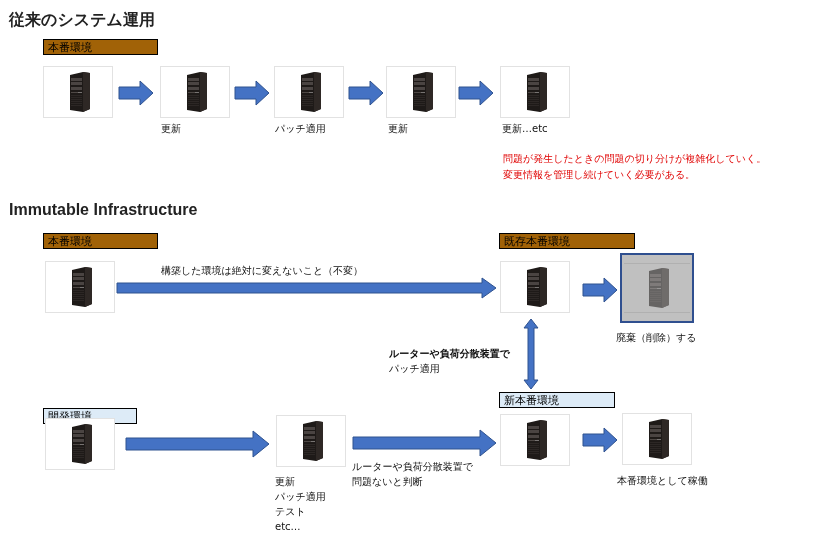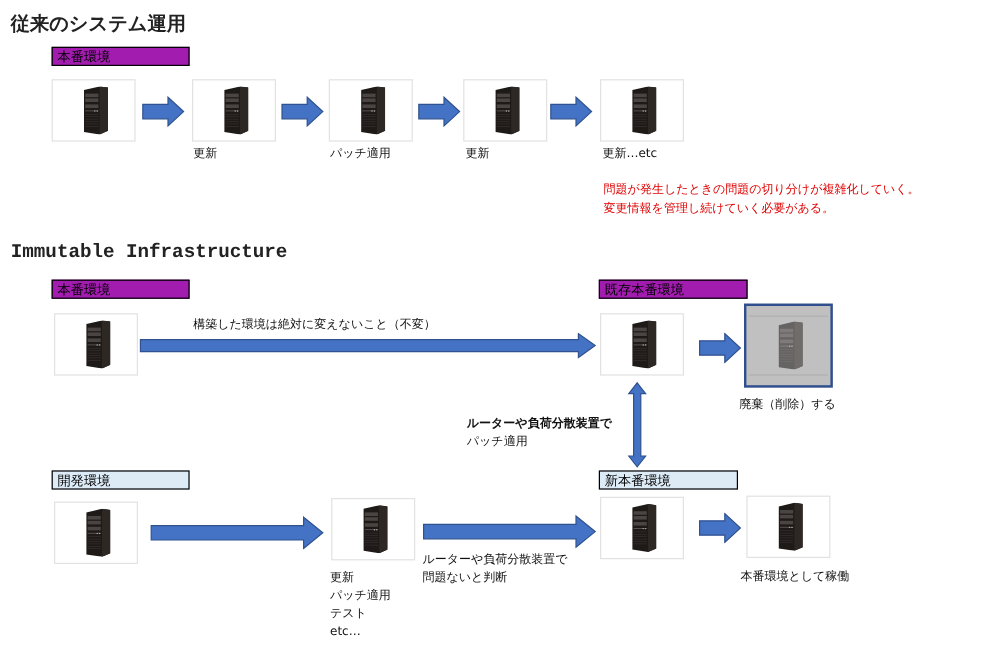--- a/index.html
+++ b/index.html
@@ -2,21 +2,21 @@
 <html><head>
 <meta charset="utf-8">
 <style>
   html, body { margin:0; padding:0; background:#ffffff; }
   body { width:830px; height:544px; position:relative; overflow:hidden;
          font-family:"DejaVu Sans", "Liberation Sans", sans-serif; color:#000; }
   .abs { position:absolute; }
   .title { font-size:16px; font-weight:bold; color:#222; }
   .label-box { position:absolute; height:16px; line-height:16px; font-size:11px;
                border:1px solid #000; padding:0 4px; box-sizing:border-box; white-space:nowrap; }
-  .prod { background:#a21caf; }
+  .prod { background:#a16207; }
   .dev  { background:#ddebf7; }
   .srv { position:absolute; width:70px; height:52px; border:1px solid #e2e2e2;
          background:#fff; box-sizing:border-box; }
   .srv svg { position:absolute; left:50%; top:50%; transform:translate(-50%,-50%); }
   .cap { position:absolute; font-size:10px; line-height:15px; white-space:nowrap; color:#111; }
   .red { color:#e00000;text-align:center; }
   .arrow { position:absolute; }
   .discard { position:absolute; width:74px; height:70px; border:2px solid #2f4f8f;
              background:#c0c0c0; box-sizing:border-box; }
   .discard .inner { position:absolute; left:2px; right:2px; top:8px; bottom:8px;
@@ -93,35 +93,35 @@
 <div class="srv" style="left:500px;top:66px;">
   <svg width="24" height="40">
       <use href="#server"></use>
     </svg>
 </div>
 <div class="cap" style="left:502px;top:121px;">更新…etc</div>
 
 <div class="cap red" style="left:503px;top:151px;">問題が発生したときの問題の切り分けが複雑化していく。</div>
 <div class="cap red" style="left:503px;top:167px;">変更情報を管理し続けていく必要がある。</div>
 
-<div class="abs title" style="left:9px;top:201px;font-family:Liberation Mono, monospace;">Immutable Infrastructure</div>
+<div class="abs title" style="left:9px;top:201px;font-family:Liberation Sans, sans-serif;">Immutable Infrastructure</div>
 
 <div class="label-box prod" style="left:43px;top:233px;width:115px;">本番環境</div>
 <div class="srv" style="left:45px;top:261px;">
   <svg width="24" height="40">
       <use href="#server"></use>
     </svg>
 </div>
 
 <div class="cap" style="left:161px;top:263px;">構築した環境は絶対に変えないこと（不変）</div>
 <svg class="arrow" style="left:116px;top:277px;" width="382" height="22">
   <polygon points="1,6 366,6 366,1 380,11 366,21 366,16 1,16" fill="#4472c4" stroke="#2f528f" stroke-width="1"></polygon>
 </svg>
 
-<div class="label-box prod" style="left:499px;top:233px;width:124px;">既存本番環境</div>
+<div class="label-box prod" style="left:499px;top:233px;width:136px;">既存本番環境</div>
 <div class="srv" style="left:500px;top:261px;">
   <svg width="24" height="40">
       <use href="#server"></use>
     </svg>
 </div>
 
 <svg class="arrow" style="left:582px;top:277px;" width="36" height="26">
   <polygon points="1,7 22,7 22,1 35,13 22,25 22,19 1,19" fill="#4472c4" stroke="#2f528f" stroke-width="1"></polygon>
 </svg>
 
@@ -132,21 +132,21 @@
     </svg>
 </div>
 <div class="cap" style="left:616px;top:330px;">廃棄（削除）する</div>
 
 <svg class="arrow" style="left:522px;top:318px;" width="18" height="72">
   <polygon points="9,1 16,10 12,10 12,62 16,62 9,71 2,62 6,62 6,10 2,10" fill="#4472c4" stroke="#2f528f" stroke-width="1"></polygon>
 </svg>
 <div class="cap" style="left:389px;top:346px;font-weight:bold;">ルーターや負荷分散装置で</div>
 <div class="cap" style="left:389px;top:361px;">パッチ適用</div>
 
-<div class="label-box dev" style="left:43px;top:392px;width:115px;">開発環境</div>
+<div class="label-box dev" style="left:43px;top:408px;width:94px;">開発環境</div>
 <div class="srv" style="left:45px;top:418px;">
   <svg width="24" height="40">
       <use href="#server"></use>
     </svg>
 </div>
 
 <svg class="arrow" style="left:125px;top:430px;" width="146" height="28">
   <polygon points="1,8 128,8 128,1 144,14 128,27 128,20 1,20" fill="#4472c4" stroke="#2f528f" stroke-width="1"></polygon>
 </svg>
 

